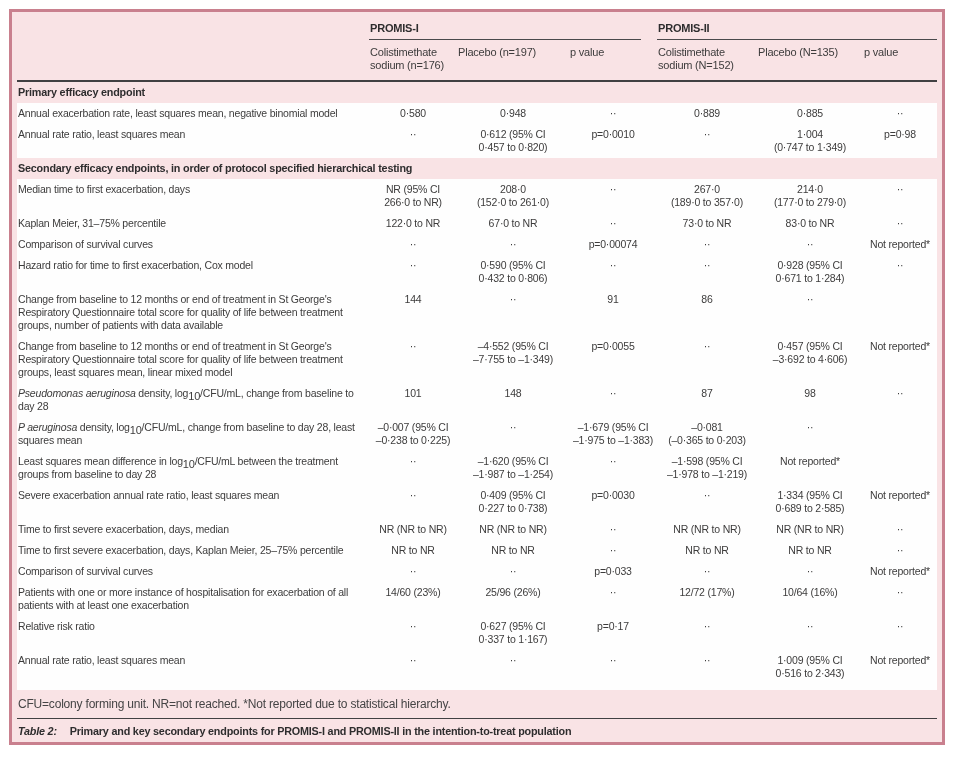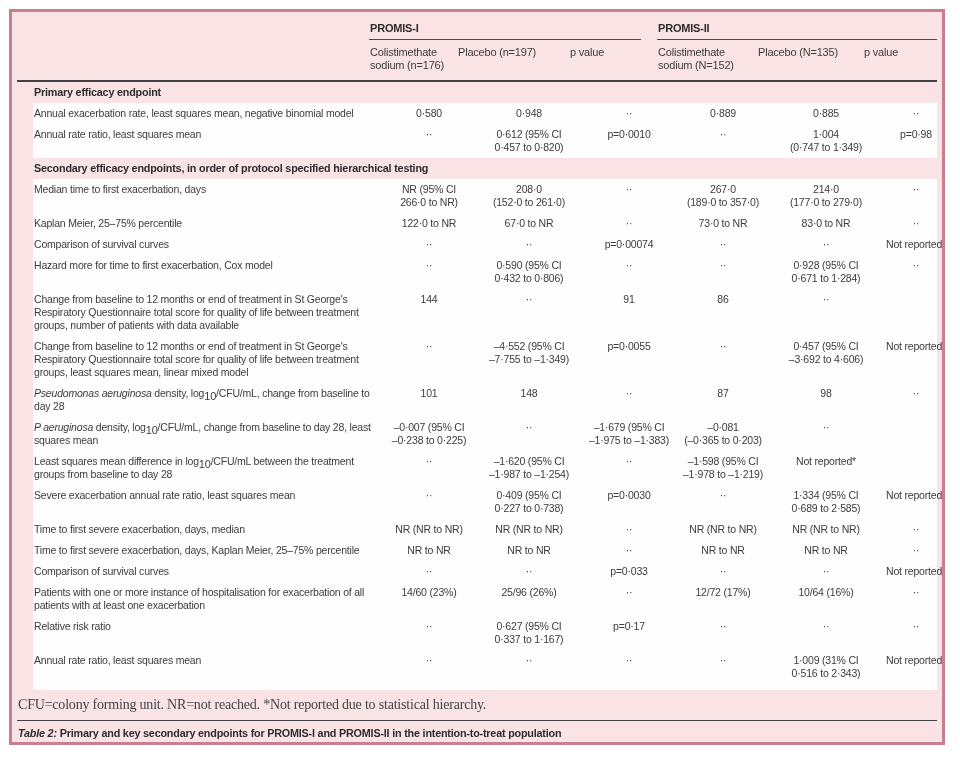--- a/index.html
+++ b/index.html
@@ -34,47 +34,47 @@
   }
   .group.g1 { margin-right: 16px; }
   .col-row, .trow {
     display: grid;
     grid-template-columns: 352px 88px 112px 88px 100px 106px 74px;
   }
   .col-row .c {
     font-size: 11px; line-height: 13px;
     padding: 6px 8px 8px 1px;
   }
-  .tbody { background: #fefefe; padding-bottom: 6px; margin-left: 16px; }
+  .tbody { background: #fefefe; padding-bottom: 6px; }
   .section-band {
     font-weight: bold; font-size: 10.8px;
     color: #2e2d2e;
     background: #f9e3e5;
     padding: 4px 2px 5px 1px;
   }
   .tlabel {
     font-size: 10.5px; line-height: 13px;
     padding: 4px 10px 4px 1px;
   }
   .tcell {
     font-size: 10.5px; line-height: 13px;
     padding: 4px 2px;
     text-align: center;
     white-space: pre-line;
   }
-  .footnote { font-size: 14px; padding: 7px 1px 6px; color: #454445; font-family: Liberation Serif, serif; }
+  .footnote { font-size: 12px; padding: 7px 1px 6px; color: #454445; }
   .caption {
     border-top: 1.5px solid #414042;
     font-size: 10.8px; font-weight: bold;
     color: #2e2d2e;
     padding: 6px 1px;
     margin-top: 1px;
   }
   .cap-label { font-style: italic; }
-  .cap-text { margin-left: 3px; }
+  .cap-text { margin-left: 13px; }
   sub { font-size: 11px; line-height: 0; }
   i { font-style: italic; }
 </style>
 </head>
 <body>
 
 <div class="figure">
   <div class="thead">
     <div class="group-row">
       <div></div>
@@ -122,39 +122,39 @@
         <div class="tcell">208·0
 (152·0 to 261·0)</div>
         <div class="tcell">··</div>
         <div class="tcell">267·0
 (189·0 to 357·0)</div>
         <div class="tcell">214·0
 (177·0 to 279·0)</div>
         <div class="tcell">··</div>
       </div>
       <div class="trow">
-        <div class="tlabel">Kaplan Meier, 25–75% percentile</div>
+        <div class="tlabel">Kaplan Meier, 31–75% percentile</div>
         <div class="tcell">122·0 to NR</div>
         <div class="tcell">67·0 to NR</div>
         <div class="tcell">··</div>
         <div class="tcell">73·0 to NR</div>
         <div class="tcell">83·0 to NR</div>
         <div class="tcell">··</div>
       </div>
       <div class="trow">
         <div class="tlabel">Comparison of survival curves</div>
         <div class="tcell">··</div>
         <div class="tcell">··</div>
         <div class="tcell">p=0·00074</div>
         <div class="tcell">··</div>
         <div class="tcell">··</div>
         <div class="tcell">Not reported*</div>
       </div>
       <div class="trow">
-        <div class="tlabel">Hazard more for time to first exacerbation, Cox model</div>
+        <div class="tlabel">Hazard ratio for time to first exacerbation, Cox model</div>
         <div class="tcell">··</div>
         <div class="tcell">0·590 (95% CI
 0·432 to 0·806)</div>
         <div class="tcell">··</div>
         <div class="tcell">··</div>
         <div class="tcell">0·928 (95% CI
 0·671 to 1·284)</div>
         <div class="tcell">··</div>
       </div>
       <div class="trow">
@@ -262,21 +262,21 @@
         <div class="tcell">··</div>
         <div class="tcell">··</div>
         <div class="tcell">··</div>
       </div>
       <div class="trow">
         <div class="tlabel">Annual rate ratio, least squares mean</div>
         <div class="tcell">··</div>
         <div class="tcell">··</div>
         <div class="tcell">··</div>
         <div class="tcell">··</div>
-        <div class="tcell">1·009 (31% CI
+        <div class="tcell">1·009 (95% CI
 0·516 to 2·343)</div>
         <div class="tcell">Not reported*</div>
       </div>
     </div>
 
   <div class="footnote">CFU=colony forming unit. NR=not reached. *Not reported due to statistical hierarchy.</div>
 
   <div class="caption">
     <span class="cap-label">Table 2:</span><span class="cap-text">Primary and key secondary endpoints for PROMIS-I and PROMIS-II in the intention-to-treat population</span>
   </div>

